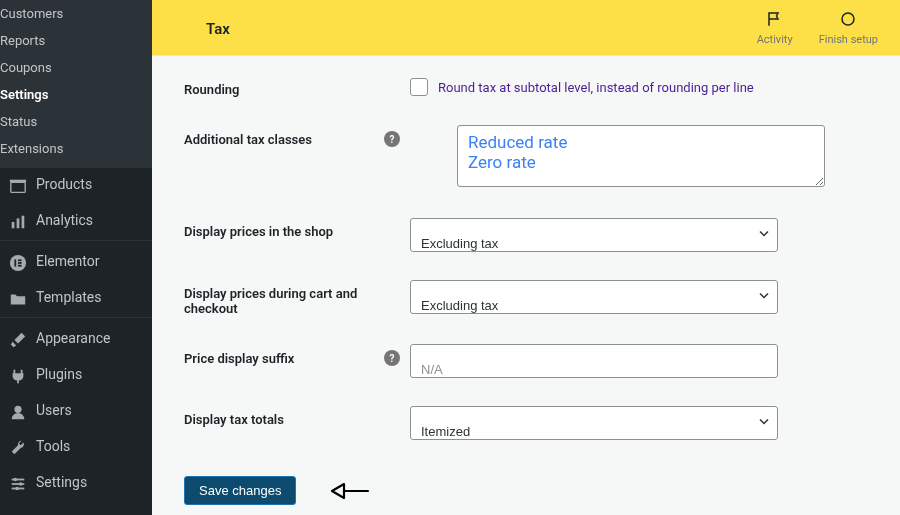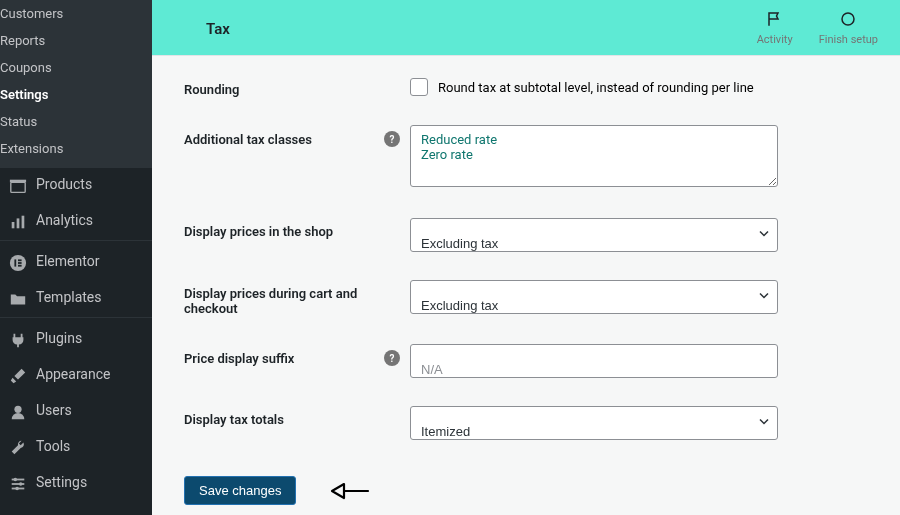--- a/index.html
+++ b/index.html
@@ -57,21 +57,21 @@
   .menu-item .mi-label { flex: 1; }
   .sep { height: 5px; background: #1d2327; border-top: 1px solid #2c3338; }
   
   .main {
     flex: 1;
     display: flex;
     flex-direction: column;
     background: #f6f7f7;
   }
   .topbar {
-    background: #5eead4;
+    background: #fde047;
     border-bottom: 1px solid #e2e4e7;
     display: flex;
     align-items: center;
     padding: 0 22px;
     height: 56px;
   }
   .topbar .title {
     font-weight: 600;
     font-size: 15px;
     color: #1d2327;
@@ -153,42 +153,43 @@
     pointer-events: none;
     color: #2c3338;
   }
   textarea.ta {
     width: 100%;
     height: 62px;
     border: 1px solid #8c8f94;
     border-radius: 3px;
     background: #fff;
     padding: 6px 10px;
-    font-size: 13px;
+    font-size: 17px;
     font-family: inherit;
-    color: #0f766e;
+    color: #3b82f6;
     resize: both;
+    margin-left: 47px;
   }
   .checkbox-line {
     display: flex;
     align-items: center;
     gap: 10px;
     padding-top: 2px;
   }
   .checkbox-line input[type=checkbox] {
     width: 18px; height: 18px;
     border: 1px solid #8c8f94;
     border-radius: 3px;
     background: #fff;
     appearance: none;
     cursor: pointer;
   }
   .checkbox-line .cb-label {
     font-size: 13px;
-    color: #000000;
+    color: #4c1d95;
     text-align: center;
   }
   .save-row {
     display: flex;
     align-items: center;
     gap: 34px;
     margin-top: 36px;
   }
   .save-btn {
     background: #0c4a6e;
@@ -258,32 +259,32 @@
         </svg>
     </span>
     <span class="mi-label">Templates</span>
   </div>
 
   <div class="sep"></div>
 
   <div class="menu-item">
     <span class="mi-icon">
       <svg viewBox="0 0 20 20" width="18" height="18" fill="currentColor">
+          <path d="M14 2l4 4-8 8-4-4zM4 12l4 4-3 2-3-3z"></path>
+        </svg>
+    </span>
+    <span class="mi-label">Appearance</span>
+  </div>
+  <div class="menu-item">
+    <span class="mi-icon">
+      <svg viewBox="0 0 20 20" width="18" height="18" fill="currentColor">
           <path d="M7 3v4h6V3h2v4h1v3a5 5 0 01-5 5v3H9v-3a5 5 0 01-5-5V7h1V3h2z"></path>
         </svg>
     </span>
     <span class="mi-label">Plugins</span>
-  </div>
-  <div class="menu-item">
-    <span class="mi-icon">
-      <svg viewBox="0 0 20 20" width="18" height="18" fill="currentColor">
-          <path d="M14 2l4 4-8 8-4-4zM4 12l4 4-3 2-3-3z"></path>
-        </svg>
-    </span>
-    <span class="mi-label">Appearance</span>
   </div>
   <div class="menu-item">
     <span class="mi-icon">
       <svg viewBox="0 0 20 20" width="18" height="18" fill="currentColor">
           <circle cx="10" cy="7" r="4"></circle>
           <path d="M3 18a7 7 0 0114 0z"></path>
         </svg>
     </span>
     <span class="mi-label">Users</span>
   </div>

